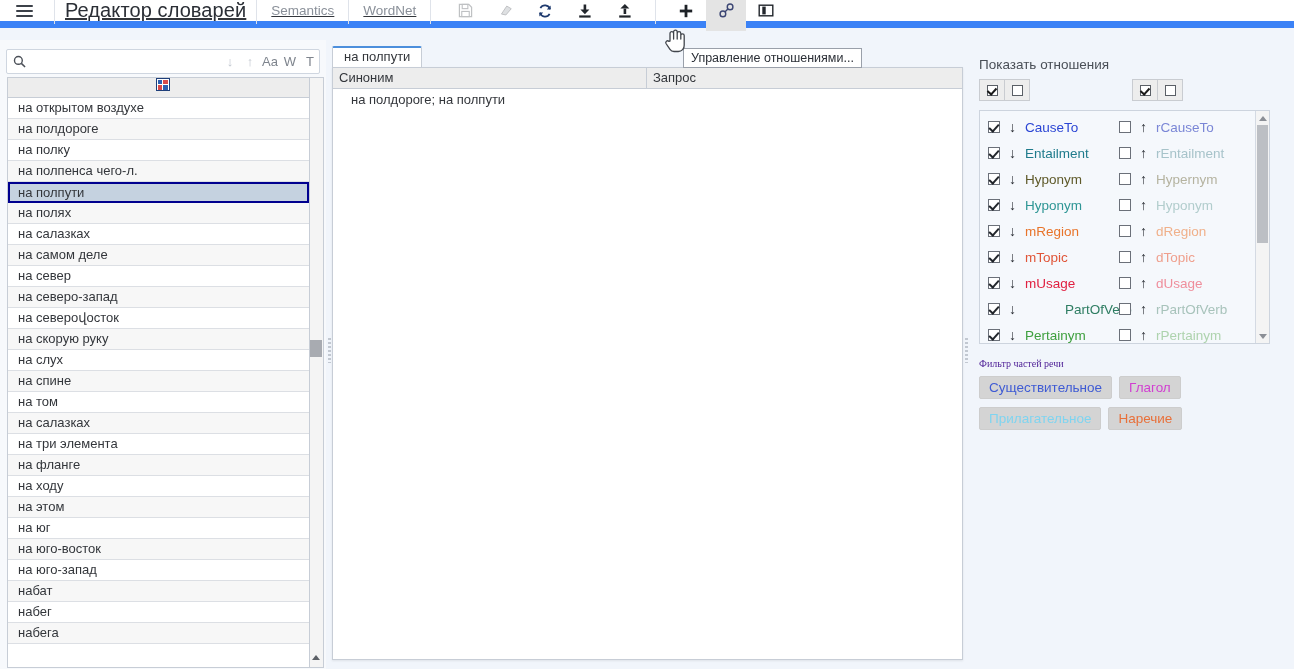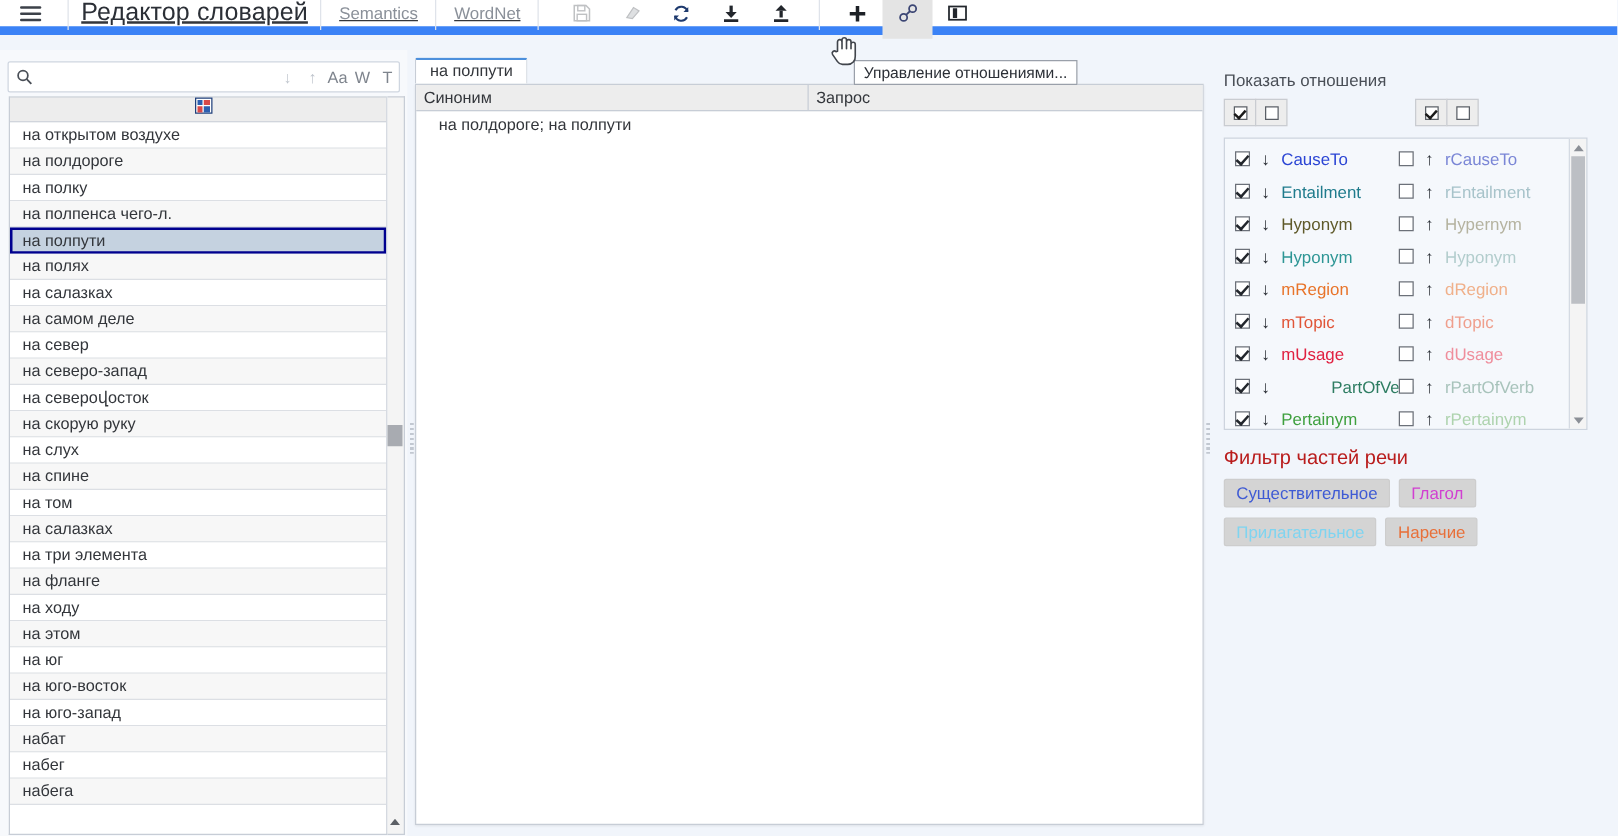--- a/index.html
+++ b/index.html
@@ -211,21 +211,21 @@
   .rel-scroll .thumb {
     position: absolute; left: 1px; top: 14px; width: 11px; height: 118px;
     background: #bcbfc4;
   }
   .rel-scroll .arr { position: absolute; left: 0; width: 13px; height: 14px; display: flex; align-items: center; justify-content: center; cursor: pointer; }
   .rel-scroll .arr.up { top: 0; }
   .rel-scroll .arr.down { top: 218px; }
   .tri-up-s { width:0;height:0;border-left:4px solid transparent;border-right:4px solid transparent;border-bottom:5px solid #8b8f96; }
   .tri-dn-s { width:0;height:0;border-left:4px solid transparent;border-right:4px solid transparent;border-top:5px solid #8b8f96; }
 
-  .pos-title { font-size: 16px; color: #b91c1c; margin: 14px 0 7px 10px; }
+  .pos-title { font-size: 10px; color: #4c1d95; margin: 14px 0 7px 10px; font-family: Liberation Serif, serif; }
   .pos-wrap { margin-left: 10px; width: 300px; }
   .pos-row { display: flex; gap: 7px; margin-bottom: 8px; }
   .pos-btn {
     background: #d4d4d4; border: 1px solid #cdcdcd; border-radius: 2px;
     height: 23px; padding: 0 9px; font-size: 13.5px; line-height: 21px;
     cursor: pointer; white-space: nowrap;
   }
 
   
   .tooltip {

